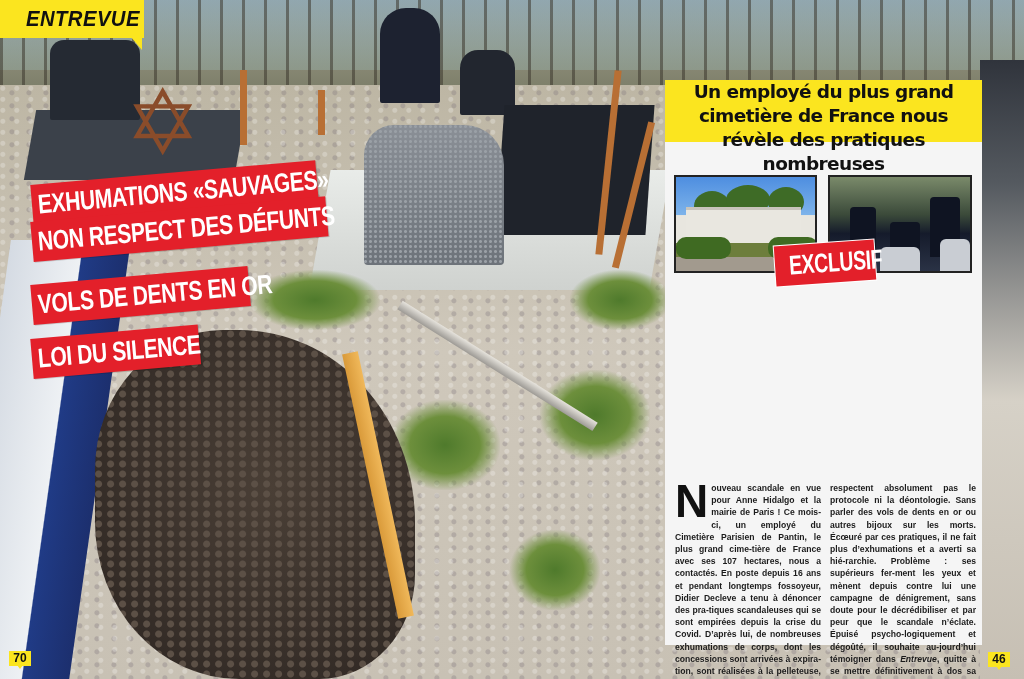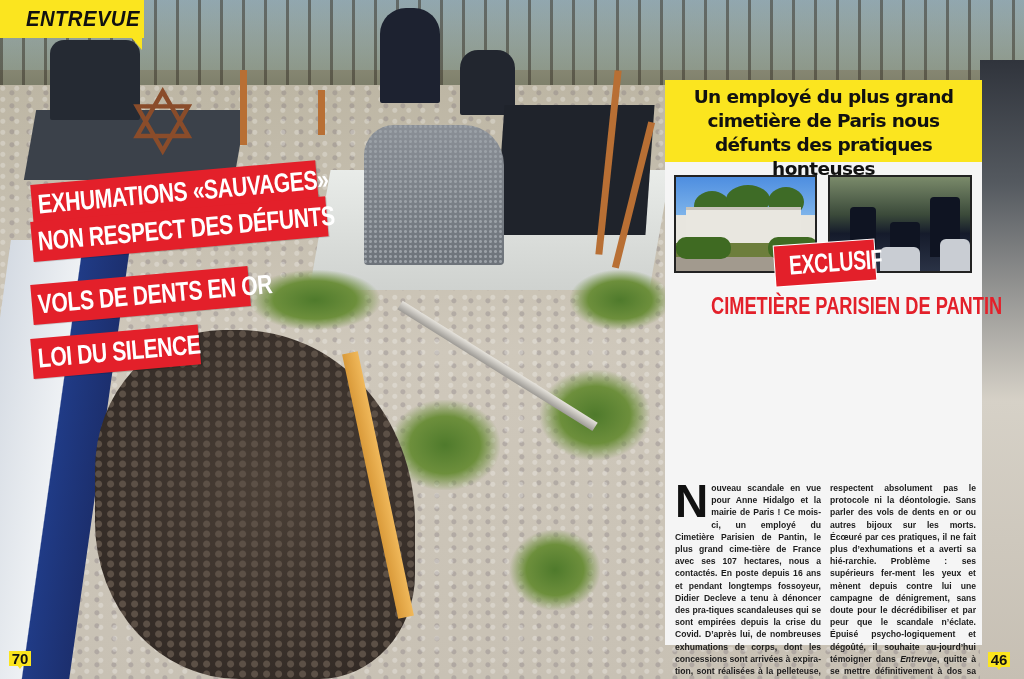--- a/index.html
+++ b/index.html
@@ -60,22 +60,22 @@
              white-space: nowrap; letter-spacing: -0.5px; transform-origin: left center;
              box-shadow: 1px 1px 0 rgba(0,0,0,.15); }
   .callout span { display: inline-block; transform: scaleX(0.78); transform-origin: left center; }
   .c1 { left: 32px;  top: 185px; width: 286px; transform: rotate(-5deg); }
   .c2 { left: 32px;  top: 222px; width: 296px; transform: rotate(-5deg); }
   .c3 { left: 32px;  top: 285px; width: 218px; transform: rotate(-5deg); }
   .c4 { left: 32px;  top: 339px; width: 168px; transform: rotate(-5deg); }
 
   
   .panel { position: absolute; left: 665px; top: 80px; width: 317px; height: 565px; background: #f5f5f5; }
-  .deck { position: absolute; left: 0; top: 0; width: 317px; height: 82px; background: #fbe51f;
-          text-align: center; padding-top: 5px; }
+  .deck { position: absolute; left: 0; top: 0; width: 317px; height: 62px; background: #fbe51f;
+          text-align: center; }
   .deck-line { display: block; font-family: "DejaVu Sans", sans-serif; font-weight: 700; font-size: 18.5px;
                line-height: 24px; color: #111; letter-spacing: -0.6px; }
   .thumb { position: absolute; top: 95px; height: 98px; border: 2px solid #222; overflow: hidden; }
   .thumb-1 { left: 9px; width: 143px;
              background: linear-gradient(180deg, #4e8ee0 0%, #7db3ea 40%, transparent 41%),
                          linear-gradient(180deg, transparent 0 38%, #e8e6df 38% 70%, #6d7e3c 70% 85%, #a29a8e 85%); }
   .thumb-1 .bldg { position: absolute; left: 10px; top: 30px; width: 115px; height: 36px; background: #e9e7e0; border-top: 3px solid #c8c4bb; }
   .thumb-1 .tree { position: absolute; top: 14px; width: 36px; height: 30px; border-radius: 50%; background: #3e6b26; }
   .thumb-1 .hedge { position: absolute; top: 60px; height: 22px; border-radius: 10px; background: #3f6a22; }
   .thumb-2 { left: 163px; width: 144px;
@@ -96,21 +96,21 @@
   .body-cols { position: absolute; left: 10px; top: 402px; width: 302px; height: 160px; }
   .col { position: absolute; top: 0; width: 146px; font-size: 8.6px; line-height: 12.2px; font-weight: 700;
          color: #1b1b1b; text-align: justify; hyphens: manual; font-family: "Liberation Sans", sans-serif; }
   .col-1 { left: 0; }
   .col-2 { left: 155px; }
   .dropcap { float: left; font-size: 46px; line-height: 36px; font-weight: 700; margin: 1px 3px 0 0; color: #111; }
   .col em { font-style: italic; }
 
   
   .pageno { position: absolute; width: 22px; height: 15px; background: #fbe51f; color: #111; font-weight: 700;
-            font-size: 15px; line-height: 15px; text-align: center; }
+            font-size: 12px; line-height: 15px; text-align: center; }
   .pageno::after { content: ""; position: absolute; left: 8px; top: 14px; border-left: 3px solid transparent; border-right: 3px solid transparent; border-top: 4px solid #fbe51f; }
   .p70 { left: 9px; top: 651px; }
   .p71 { left: 988px; top: 652px; }
 </style>
 </head>
 <body>
 
 <div class="photo">
   <div class="sky"></div>
   <div class="trees"></div>
@@ -144,22 +144,22 @@
 </div>
 
 <div class="callout c1"><span>EXHUMATIONS «SAUVAGES»</span></div>
 <div class="callout c2"><span>NON RESPECT DES DÉFUNTS</span></div>
 <div class="callout c3"><span>VOLS DE DENTS EN OR</span></div>
 <div class="callout c4"><span>LOI DU SILENCE</span></div>
 
 <div class="panel">
   <div class="deck">
     <span class="deck-line">Un employé du plus grand</span>
-    <span class="deck-line">cimetière de Paris nous</span>
-    <span class="deck-line">défunts des pratiques honteuses</span>
+    <span class="deck-line">cimetière de France nous</span>
+    <span class="deck-line">révèle des pratiques nombreuses</span>
   </div>
 
   <div class="thumb thumb-1">
     <div class="tree" style="left:18px;"></div>
     <div class="tree" style="left:50px;top:8px;width:44px;"></div>
     <div class="tree" style="left:92px;top:10px;"></div>
     <div class="bldg"></div>
     <div class="hedge" style="left:0;width:55px;"></div>
     <div class="hedge" style="left:92px;width:50px;"></div>
   </div>
@@ -169,23 +169,20 @@
     <div class="stone" style="left:60px;top:45px;width:30px;height:45px;"></div>
     <div class="stone" style="left:100px;top:20px;width:30px;height:60px;"></div>
     <div class="pale" style="left:50px;top:70px;width:40px;height:28px;"></div>
     <div class="pale" style="left:110px;top:62px;width:30px;height:36px;"></div>
   </div>
 
   <div class="exclusif">
     <span>EXCLUSIF</span>
   </div>
 
-  <div class="kicker">
-    <span>CIMETIÈRE PARISIEN DE PANTIN</span>
-  </div>
 
 
   <div class="body-cols">
     <div class="col col-1">
       <span class="dropcap">N</span><span>ouveau scandale en vue pour Anne Hidalgo et la mairie de Paris ! Ce mois-ci, un employé du Cimetière Parisien de Pantin, le plus grand cime-tière de France avec ses 107 hectares, nous a contactés. En poste depuis 16 ans et pendant longtemps fossoyeur, Didier Decleve a tenu à dénoncer des pra-tiques scandaleuses qui se sont empirées depuis la crise du Covid. D’après lui, de nombreuses exhumations de corps, dont les concessions sont arrivées à expira-tion, sont réalisées à la pelleteuse, sans aucun respect pour les défunts. Toujours selon lui, des fossoyeurs peu scrupuleux, rémunérés pour chaque corps exhumé, ne</span>
     </div>
     <div class="col col-2">
       <span>respectent absolument pas le protocole ni la déontologie. Sans parler des vols de dents en or ou autres bijoux sur les morts. Écœuré par ces pratiques, il ne fait plus d’exhumations et a averti sa hié-rarchie. Problème : ses supérieurs fer-ment les yeux et mènent depuis contre lui une campagne de dénigrement, sans doute pour le décrédibiliser et par peur que le scandale n’éclate. Épuisé psycho-logiquement et dégoûté, il souhaite au-jourd’hui témoigner dans </span><em>Entrevue</em><span>, quitte à se mettre définitivement à dos sa hié-rarchie. Mais Didier s’en fiche. Son but désormais : que la vérité éclate et que les défunts soient respectés…</span>
     </div>
   </div>

